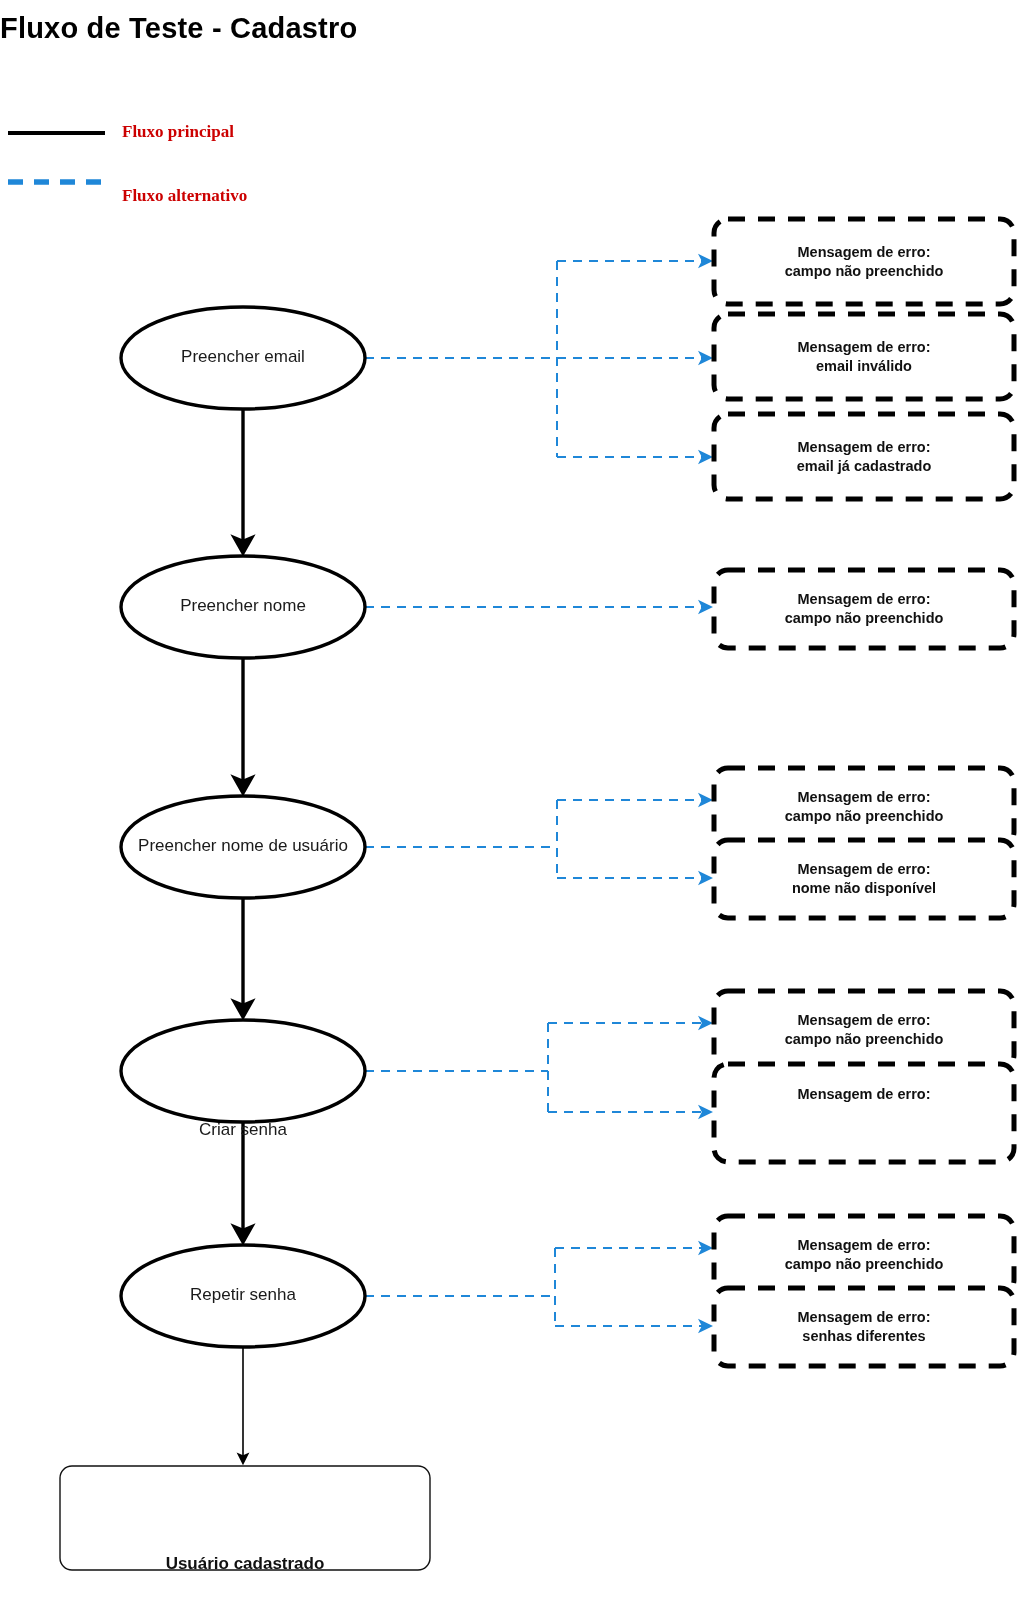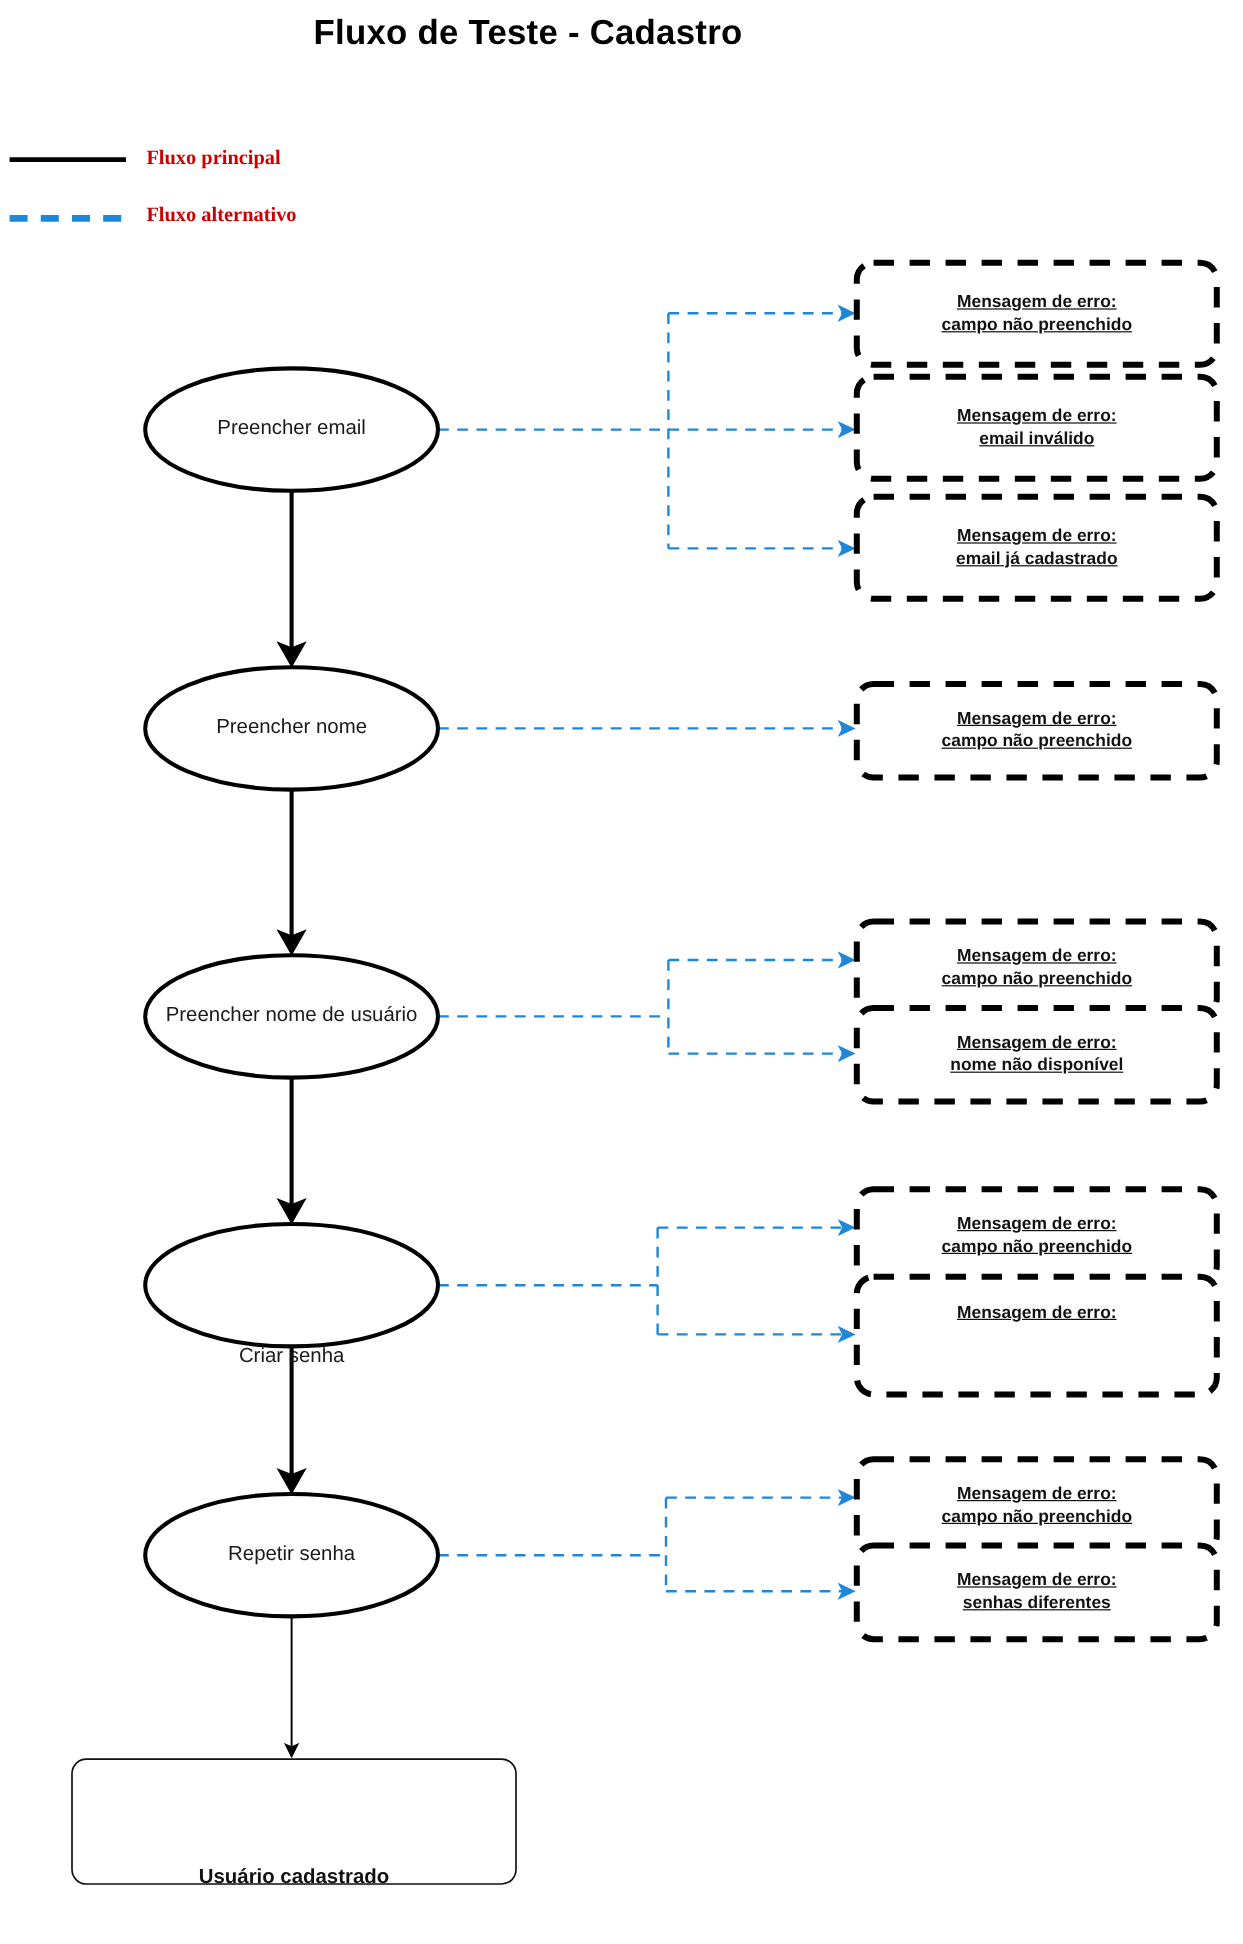--- a/index.html
+++ b/index.html
@@ -1,34 +1,34 @@
 <!DOCTYPE html>
 <html><head>
 <meta charset="utf-8">
 <style>
   html,body{margin:0;padding:0;background:#ffffff;}
   body{width:1036px;height:1620px;overflow:hidden;font-family:"Liberation Sans",sans-serif;}
   #stage{position:relative;width:1036px;height:1620px;background:#fff;}
   svg{position:absolute;left:0;top:0;width:1036px;height:1620px;}
   .diag-title{
-    position:absolute;left:0;top:12px;width:880px;text-align:center;
+    position:absolute;left:0;top:12px;width:880px;text-align:left;
     font-family:"Liberation Sans",sans-serif;font-weight:bold;font-size:29px;
     color:#000;letter-spacing:.2px;
   }
   .legend-label{
     position:absolute;font-family:Liberation Serif, serif;
     font-weight:bold;font-size:17px;color:#cc0000;white-space:nowrap;
   }
   .node-label{
     position:absolute;text-align:center;font-family:"Liberation Sans",sans-serif;
     font-size:17px;color:#1a1a1a;white-space:nowrap;
   }
   .err-text{
     position:absolute;text-align:center;font-family:"Liberation Sans",sans-serif;
-    font-weight:bold;font-size:14.5px;color:#111;line-height:19px;text-decoration:underline;
+    font-weight:bold;font-size:14.5px;color:#111;line-height:19px;
   }
   .err-text .l1{display:block;}
   .err-text .l2{display:block;}
   .end-label{
     position:absolute;text-align:center;font-family:"Liberation Sans",sans-serif;
     font-weight:bold;font-size:17px;color:#111;white-space:nowrap;margin-top:47px;
   }
 </style>
 </head>
 <body>
@@ -101,21 +101,21 @@
         <rect x="714" y="1216" width="300" height="78" rx="14" ry="14" fill="#ffffff" stroke="#000000" stroke-width="5" stroke-dasharray="17 13" stroke-linecap="butt"></rect>
         <rect x="714" y="1288" width="300" height="78" rx="14" ry="14" fill="#ffffff" stroke="#000000" stroke-width="5" stroke-dasharray="17 13" stroke-linecap="butt"></rect>
       </g>
     <g id="end-shape">
         <rect x="60" y="1466" width="370" height="104" rx="12" ry="12" fill="#ffffff" stroke="#111111" stroke-width="1.4"></rect>
       </g>
   </svg>
 
   <div id="legend-labels">
       <div class="legend-label" style="left: 122px; top: 122px; color: rgb(204, 0, 0);">Fluxo principal</div>
-      <div class="legend-label" style="left: 122px; top: 169px; color: rgb(204, 0, 0);">Fluxo alternativo</div>
+      <div class="legend-label" style="left: 122px; top: 186px; color: rgb(204, 0, 0);">Fluxo alternativo</div>
     </div>
   <div id="node-labels">
       <div class="node-label" style="left: 83px; top: 347px; width: 320px;">Preencher email</div>
       <div class="node-label" style="left: 83px; top: 596px; width: 320px;">Preencher nome</div>
       <div class="node-label" style="left: 83px; top: 836px; width: 320px;">Preencher nome de usuário</div>
       <div class="node-label" style="left: 83px; top: 1120px; width: 320px;">Criar senha</div>
       <div class="node-label" style="left: 83px; top: 1285px; width: 320px;">Repetir senha</div>
     </div>
   <div id="error-labels">
       <div class="err-text" style="left: 714px; width: 300px; top: 242.5px;">

